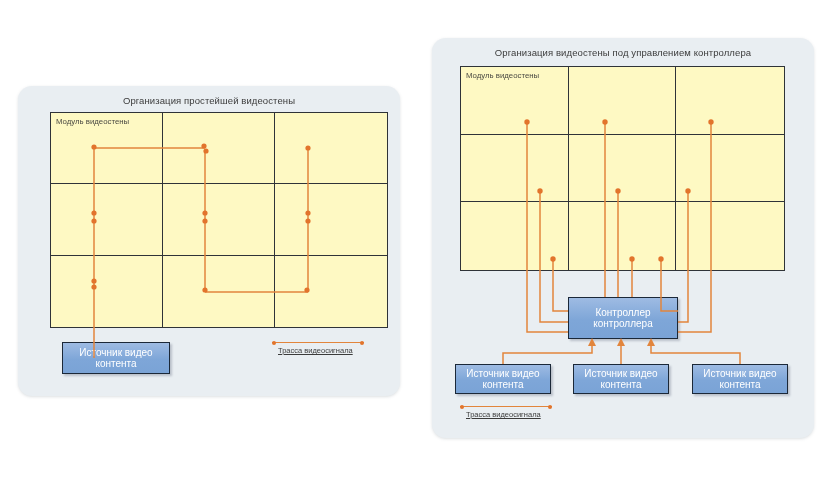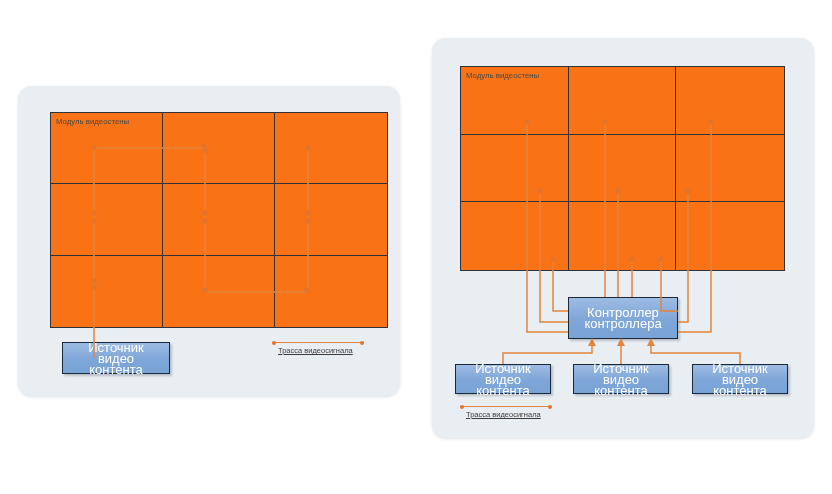--- a/index.html
+++ b/index.html
@@ -34,21 +34,21 @@
     color: #3b3b3b;
     letter-spacing: 0.1px;
     white-space: nowrap;
   }
   #title-left  { top: 9px; }
   #title-right { top: 9px; }
 
   
   .wall {
     position: absolute;
-    background: #f97316;
+    background: #fef9c3;
     border: 1.6px solid #2f3338;
     box-sizing: border-box;
     display: grid;
     grid-template-columns: 1fr 1fr 1fr;
     grid-template-rows: 1fr 1fr 1fr;
   }
   .wall .cell {
     border-right: 1.4px solid #2f3338;
     border-bottom: 1.4px solid #2f3338;
     box-sizing: border-box;
@@ -69,21 +69,21 @@
     white-space: nowrap;
   }
 
   
   .box {
     position: absolute;
     background: linear-gradient(180deg, #9ebbe3 0%, #7ea6d8 55%, #7aa3d6 100%);
     border: 1.4px solid #1b2838;
     box-sizing: border-box;
     color: #ffffff;
-    font-size: 13px;
+    font-size: 10px;
     line-height: 11px;
     display: flex;
     align-items: center;
     justify-content: center;
     text-align: center;
     box-shadow: 2px 2px 2px rgba(100,110,125,0.35);
   }
   .box span { display: block; padding: 0 3px; }
 
   #src-left { left: 44px; top: 256px; width: 108px; height: 32px; }
@@ -125,20 +125,21 @@
     left: 0; top: 0;
     width: 832px; height: 494px;
     pointer-events: none;
   }
 </style>
 </head>
 <body>
 
 <div class="panel" id="panel-left">
 
+  <div class="panel-title" id="title-left">Организация простейшей видеостены</div>
 
   <div class="wall" id="wall-left">
     <div class="cell">
       <div class="module-label">Модуль видеостены</div>
     </div>
     <div class="cell"></div>
     <div class="cell"></div>
     <div class="cell"></div>
     <div class="cell"></div>
     <div class="cell"></div>
@@ -158,20 +159,21 @@
 
 <div class="legend" id="legend-left">
   <div class="legend-line" style="left:0px; width:92px;"></div>
   <div class="legend-dot" style="left:0px;"></div>
   <div class="legend-dot" style="left:88px;"></div>
   <div class="legend-text" style="left:6px;">Трасса видеосигнала</div>
 </div>
 
 <div class="panel" id="panel-right">
 
+  <div class="panel-title" id="title-right">Организация видеостены под управлением контроллера</div>
 
   <div class="wall" id="wall-right">
     <div class="cell">
       <div class="module-label">Модуль видеостены</div>
     </div>
     <div class="cell"></div>
     <div class="cell"></div>
     <div class="cell"></div>
     <div class="cell"></div>
     <div class="cell"></div>

